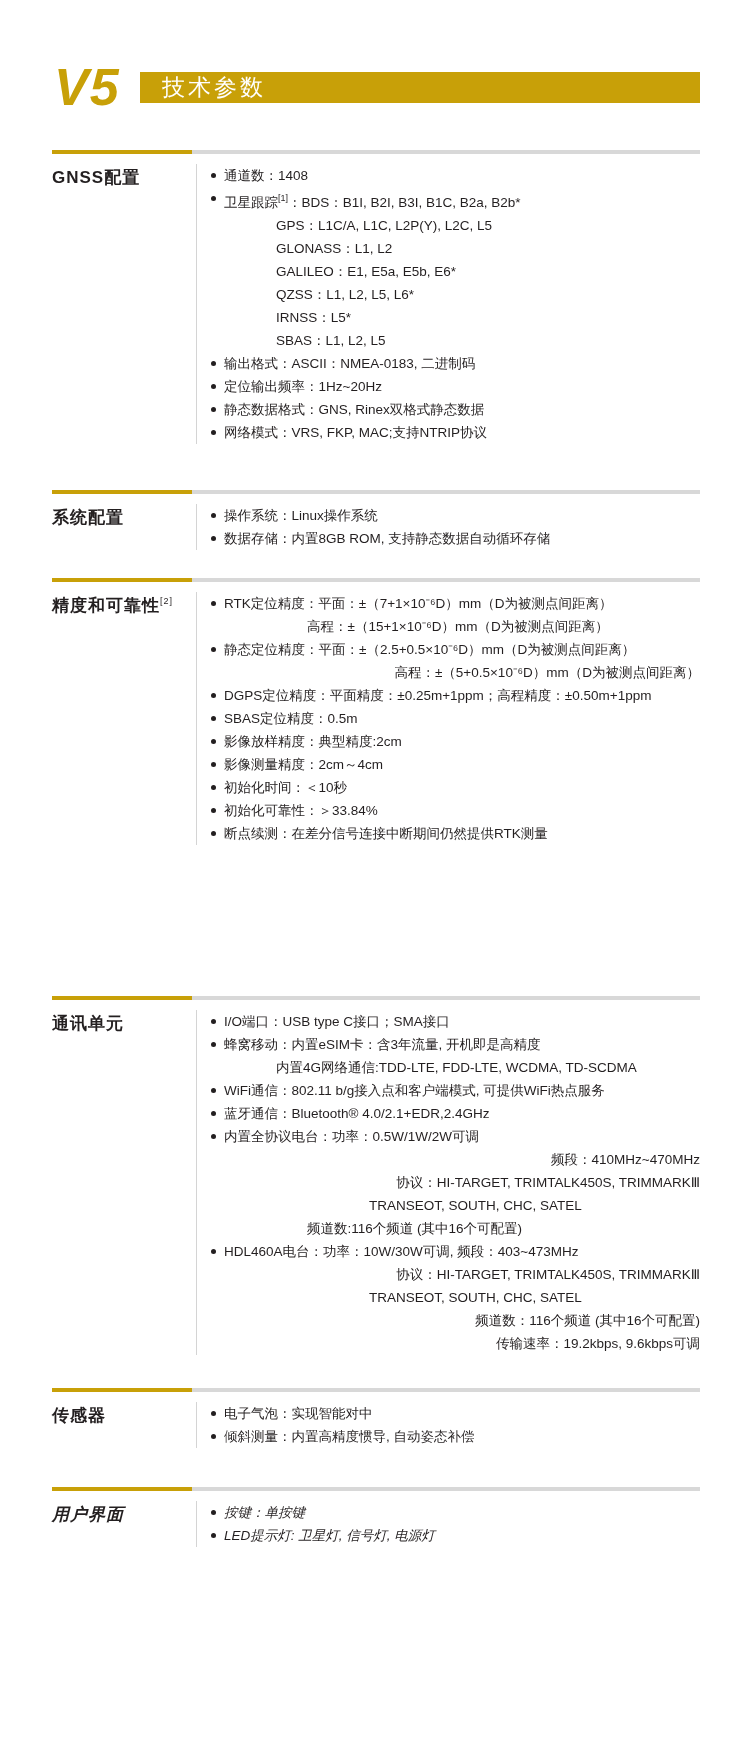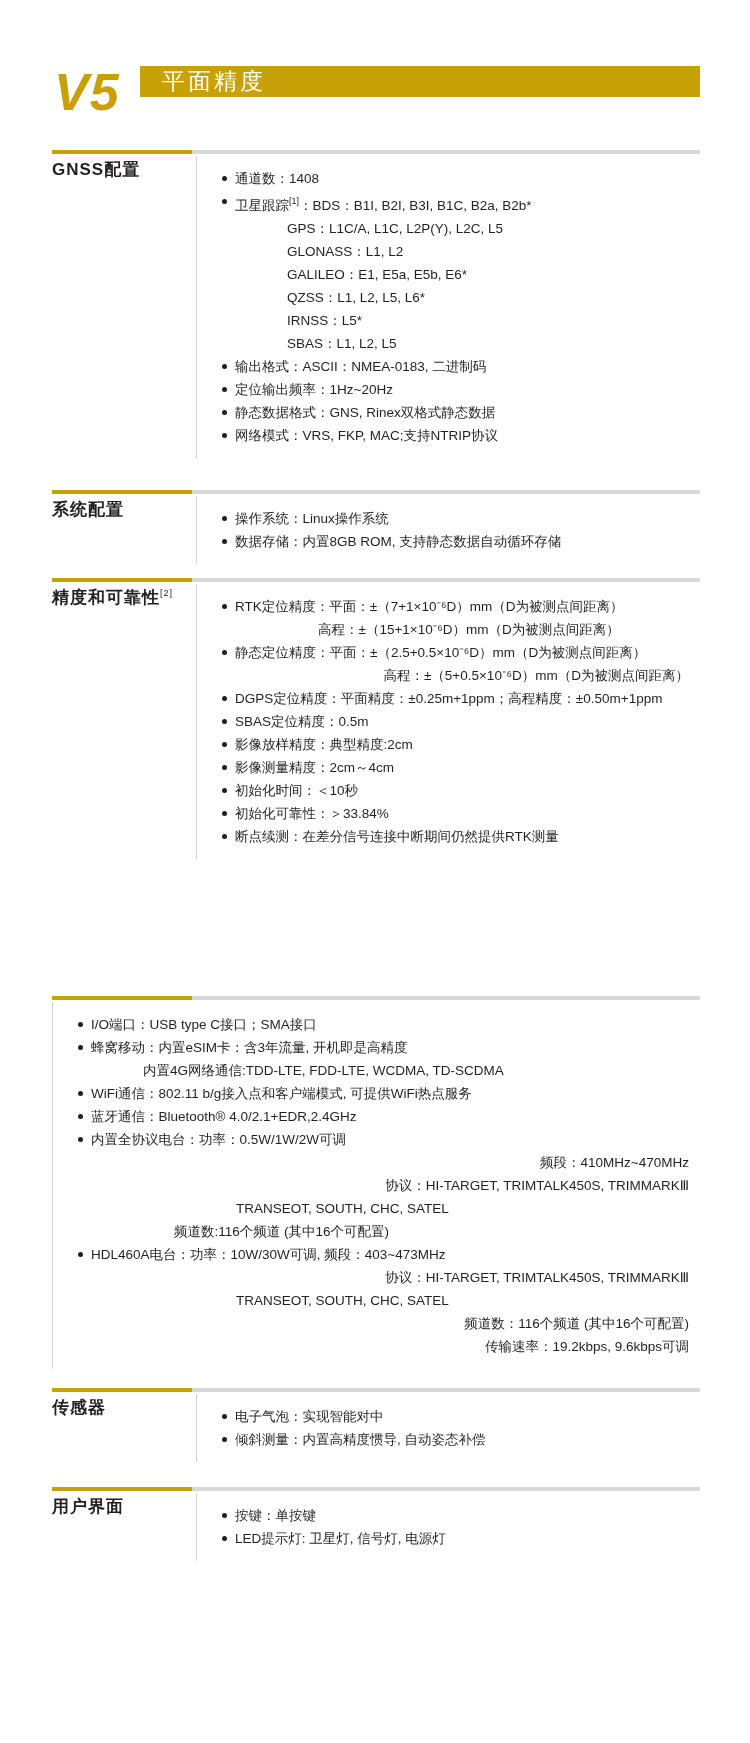--- a/index.html
+++ b/index.html
@@ -18,25 +18,25 @@
     position: relative;
     width: 750px;
     height: 1743px;
     overflow: hidden;
   }
 
   
   .header {
     position: absolute;
     left: 52px;
-    top: 66px;
+    top: 56px;
     width: 648px;
     height: 62px;
     display: flex;
-    align-items: flex-start;
+    align-items: center;
   }
   .header-model {
     width: 88px;
     display: flex;
     align-items: center;
     justify-content: flex-start;
     font-size: 52px;
     font-weight: bold;
     font-style: italic;
     color: #c8a008;
@@ -78,21 +78,21 @@
     position: absolute;
     left: 0;
     top: 0;
     width: 140px;
     height: 4px;
     background: #c8a008;
   }
   .sec-body {
     position: relative;
     display: flex;
-    padding-top: 6px;
+    padding-top: 14px;
   }
   .sec-label {
     width: 144px;
     flex: 0 0 144px;
     font-size: 17px;
     font-weight: bold;
     color: #231f20;
     letter-spacing: 1px;
     padding-top: 2px;
     box-sizing: border-box;
@@ -103,21 +103,21 @@
     vertical-align: super;
   }
   .sec-content {
     flex: 1;
     border-left: 1px solid #d4d4d4;
     padding-left: 14px;
     box-sizing: border-box;
   }
   ul.items {
     list-style: none;
-    margin: 11px;
+    margin: 0;
     padding: 0;
   }
   ul.items > li {
     position: relative;
     font-size: 13.5px;
     line-height: 23px;
     color: #231f20;
     padding-left: 13px;
     margin: 0;
   }
@@ -144,31 +144,31 @@
     vertical-align: super;
   }
 
   
   #sec-gnss      { top: 150px; }
   #sec-system    { top: 490px; }
   #sec-accuracy  { top: 578px; }
   #sec-camera    { top: 898px; }
   #sec-comm      { top: 996px; }
   #sec-sensor    { top: 1388px; }
-  #sec-ui        { top: 1487px; }
+  #sec-ui        { top: 1487px; font-style: italic; }
 </style>
 </head>
 <body>
 
 <div class="page">
 
   <div class="header">
     <div class="header-model">V5</div>
     <div class="header-bar">
-      <div class="header-title">平面精度</div>
+      <div class="header-title">技术参数</div>
     </div>
   </div>
 
   <div class="section" id="sec-gnss">
     <div class="sec-rule">
         <div class="accent"></div>
       </div>
     <div class="sec-body">
       <div class="sec-label">GNSS配置</div>
       <div class="sec-content">
@@ -228,20 +228,21 @@
       </div>
     </div>
   </div>
 
 
   <div class="section" id="sec-comm">
     <div class="sec-rule">
         <div class="accent"></div>
       </div>
     <div class="sec-body">
+      <div class="sec-label">通讯单元</div>
       <div class="sec-content">
         <ul class="items">
           <li class="bullet">I/O端口：USB type C接口；SMA接口</li>
           <li class="bullet">蜂窝移动：内置eSIM卡：含3年流量, 开机即是高精度</li>
           <li class="cont ind1">内置4G网络通信:TDD-LTE, FDD-LTE, WCDMA, TD-SCDMA</li>
           <li class="bullet">WiFi通信：802.11 b/g接入点和客户端模式, 可提供WiFi热点服务</li>
           <li class="bullet">蓝牙通信：Bluetooth® 4.0/2.1+EDR,2.4GHz</li>
           <li class="bullet">内置全协议电台：功率：0.5W/1W/2W可调</li>
           <li class="cont ind3">频段：410MHz~470MHz</li>
           <li class="cont ind3">协议：HI-TARGET, TRIMTALK450S, TRIMMARKⅢ</li>

